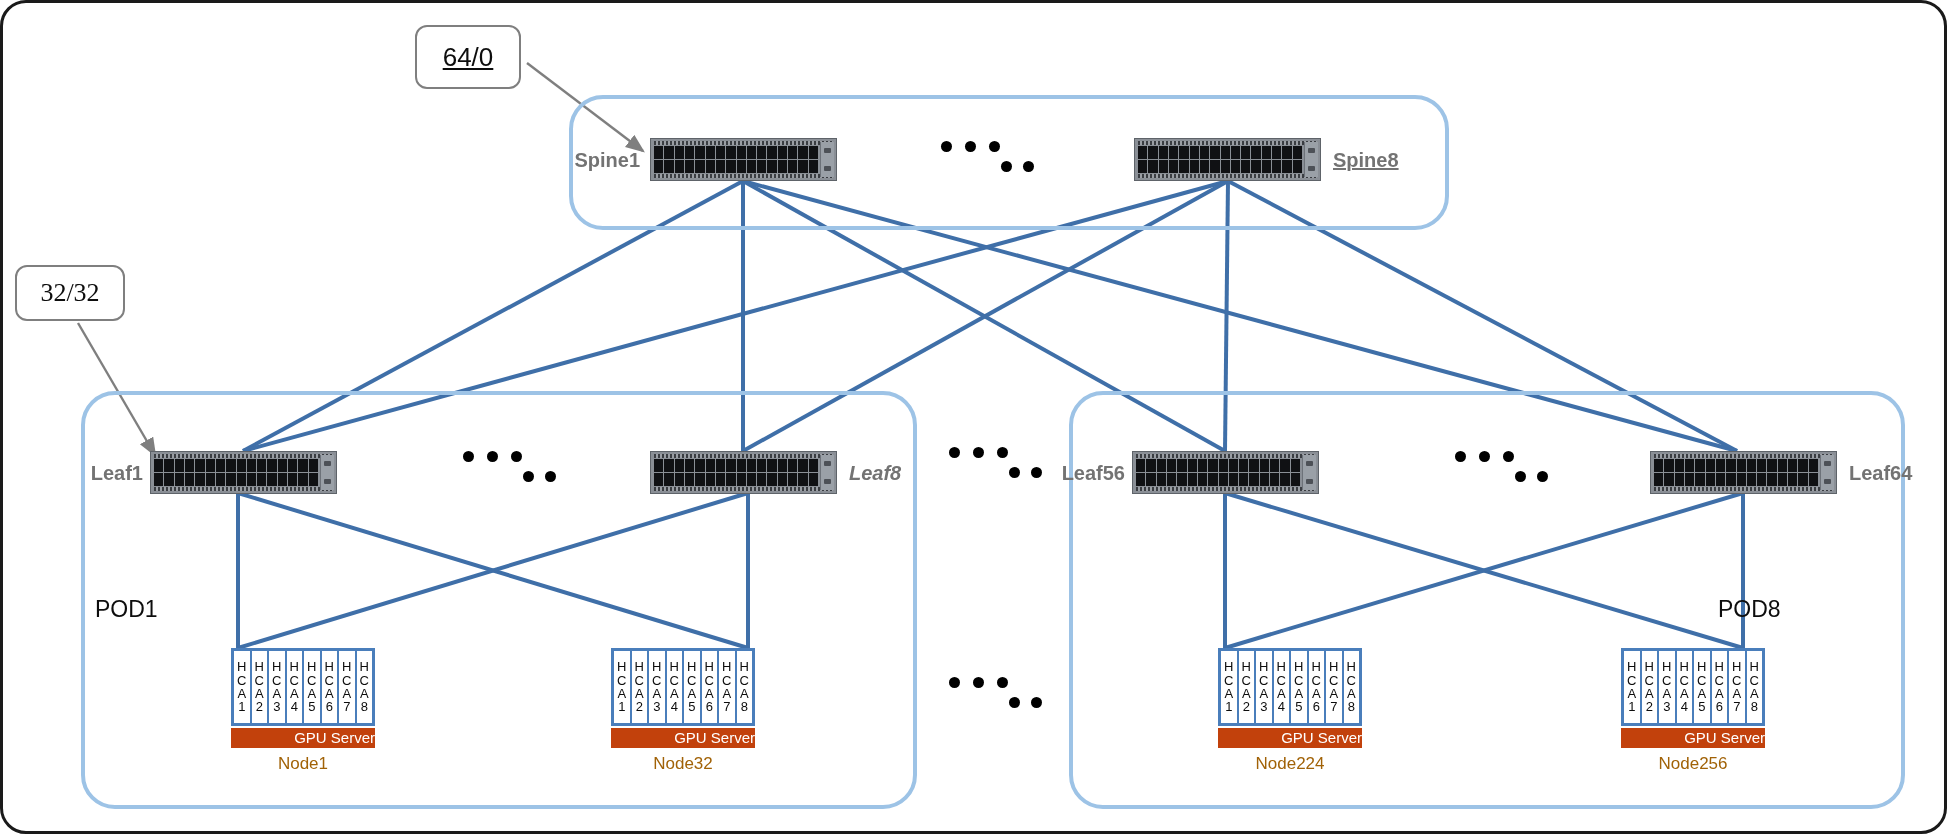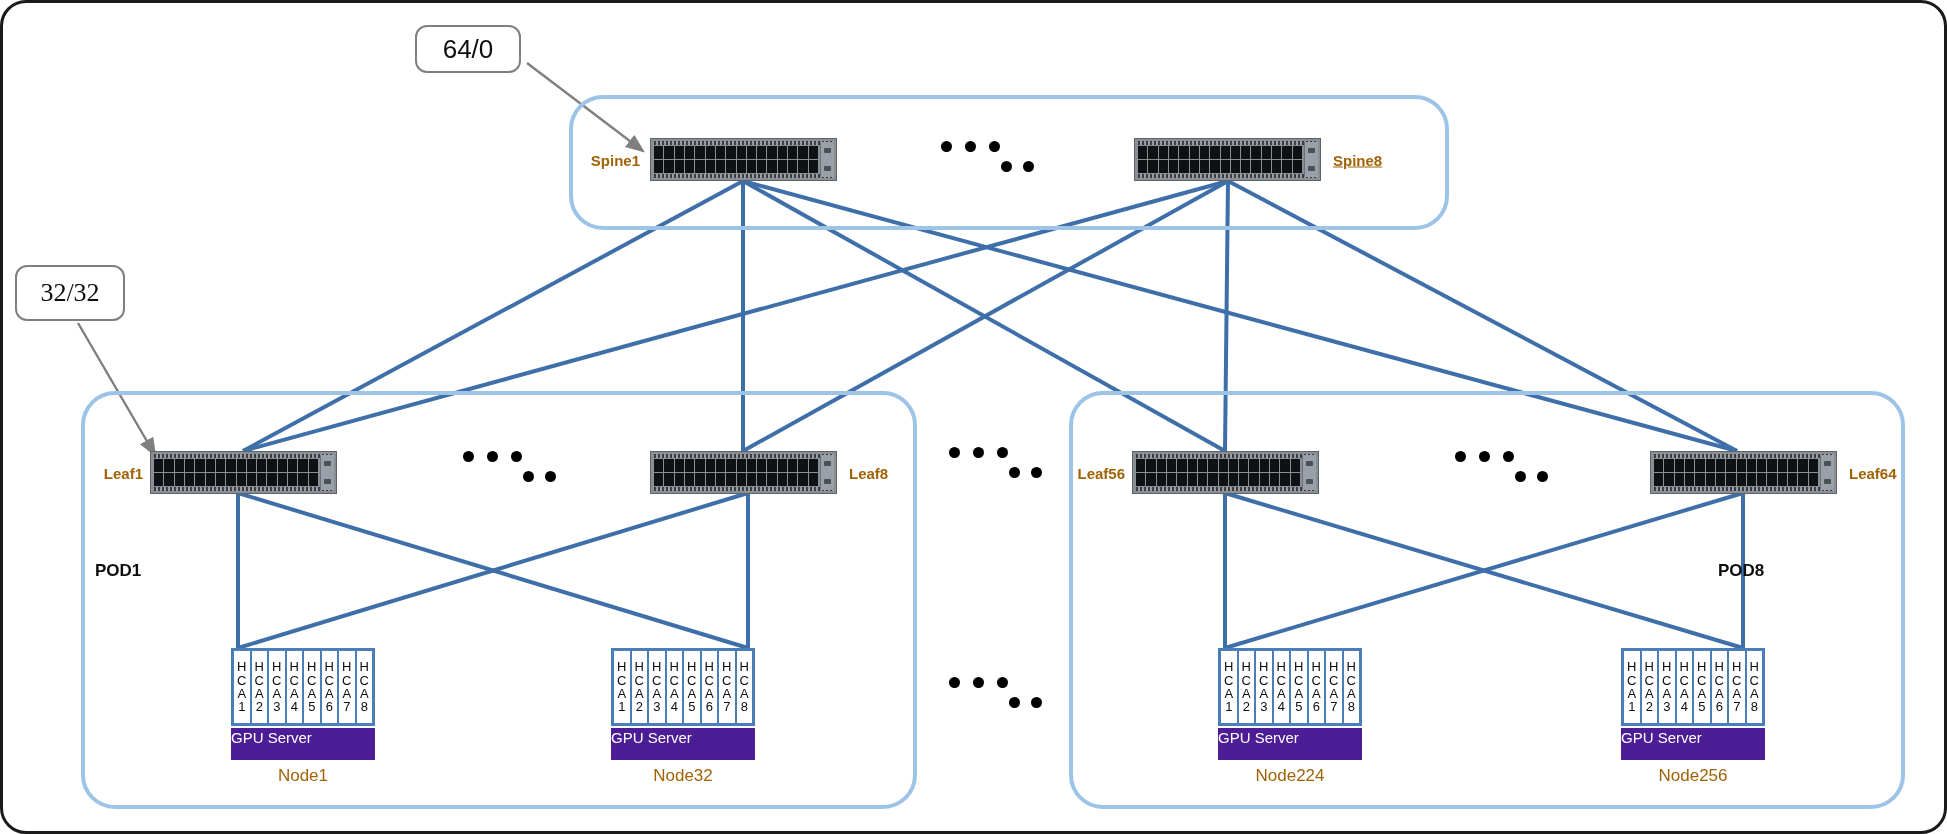--- a/index.html
+++ b/index.html
@@ -64,36 +64,37 @@
     width:13px;
     background:#9aa0a7;
     border-left:1px solid #6d7279;
     display:flex;flex-direction:column;align-items:center;justify-content:space-around;
   }
   .sw-right i{display:block;width:7px;height:5px;background:#4d5157;border-radius:1px;}
 
   
   .dev-label{
     position:absolute;
-    font-size:15px;
+    font-size:20px;
     font-weight:bold;
-    color:#a16207;
+    color:#737373;
     white-space:nowrap;
     line-height:1;
   }
   .dev-label.right{transform:translateY(-50%);}
   .dev-label.left{transform:translate(-100%,-50%);}
 
   
   .pod-label{
     position:absolute;
-    font-size:17px;
-    font-weight:bold;
+    font-size:23px;
+    font-weight:normal;
     color:#0d0d0d;
     white-space:nowrap;
+    margin-top:35px;
   }
 
   
   .note{
     position:absolute;
     border:2px solid #7f7f7f;
     border-radius:12px;
     background:#ffffff;
     color:#0d0d0d;
     font-size:26px;
@@ -120,26 +121,26 @@
     justify-content:center;
     font-size:13px;
     line-height:1.03;
     color:#0d0d0d;
     font-weight:normal;
     padding:1px 0;
     box-sizing:border-box;
   }
   .hca span{display:block;}
   .gpu-bar{
-    background:#4c1d95;
+    background:#c2410c;
     color:#ffffff;
     font-size:15px;
-    text-align:left;
+    text-align:right;
     line-height:20px;
-    height:32px;
+    height:20px;
     margin-top:2px;
     box-sizing:border-box;
   }
   .node-name{
     text-align:center;
     font-size:17px;
     color:#a16207;
     margin-top:6px;
     white-space:nowrap;
   }
@@ -188,21 +189,21 @@
 
     <defs>
       <marker id="arrowhead" markerWidth="9" markerHeight="9" refX="7" refY="3.2" orient="auto" markerUnits="strokeWidth">
         <path d="M0,0 L8,3.2 L0,6.4 z" fill="#7f7f7f"></path>
       </marker>
     </defs>
     <line x1="524" y1="60" x2="640" y2="148" stroke="#7f7f7f" stroke-width="2.4" marker-end="url(#arrowhead)"></line>
     <line x1="75" y1="320" x2="152" y2="452" stroke="#7f7f7f" stroke-width="2.4" marker-end="url(#arrowhead)"></line>
   </svg>
 
-  <div class="note" style="left:412px;top:22px;width:106px;height:48px;">
+  <div class="note" style="left:412px;top:22px;width:106px;height:64px;text-decoration:underline;">
     <span>64/0</span>
   </div>
   <div class="note" style="left:12px;top:262px;width:110px;height:56px;font-family:Liberation Serif, serif;">
     <span>32/32</span>
   </div>
 
   <div class="group-box" style="left:566px;top:92px;width:880px;height:135px;"></div>
 
   <div class="switch" style="left:647px;top:135px;width:187px;height:43px;">
     <div class="sw-strip"></div>
@@ -438,21 +439,21 @@
             <i class="sw-port"></i>
           </div>
         </div>
     </div>
     <div class="sw-strip"></div>
     <div class="sw-right">
         <i></i>
         <i></i>
       </div>
   </div>
-  <div class="dev-label right" style="left:846px;top:470px;">Leaf8</div>
+  <div class="dev-label right" style="left:846px;top:470px;font-style:italic;">Leaf8</div>
 
   <div class="node" style="left:228px;top:645px;width:144px;">
     <div class="hca-strip" style="height:78px;">
         <div class="hca">
           <span>H</span>
           <span>C</span>
           <span>A</span>
           <span>1</span>
         </div>
         <div class="hca">

